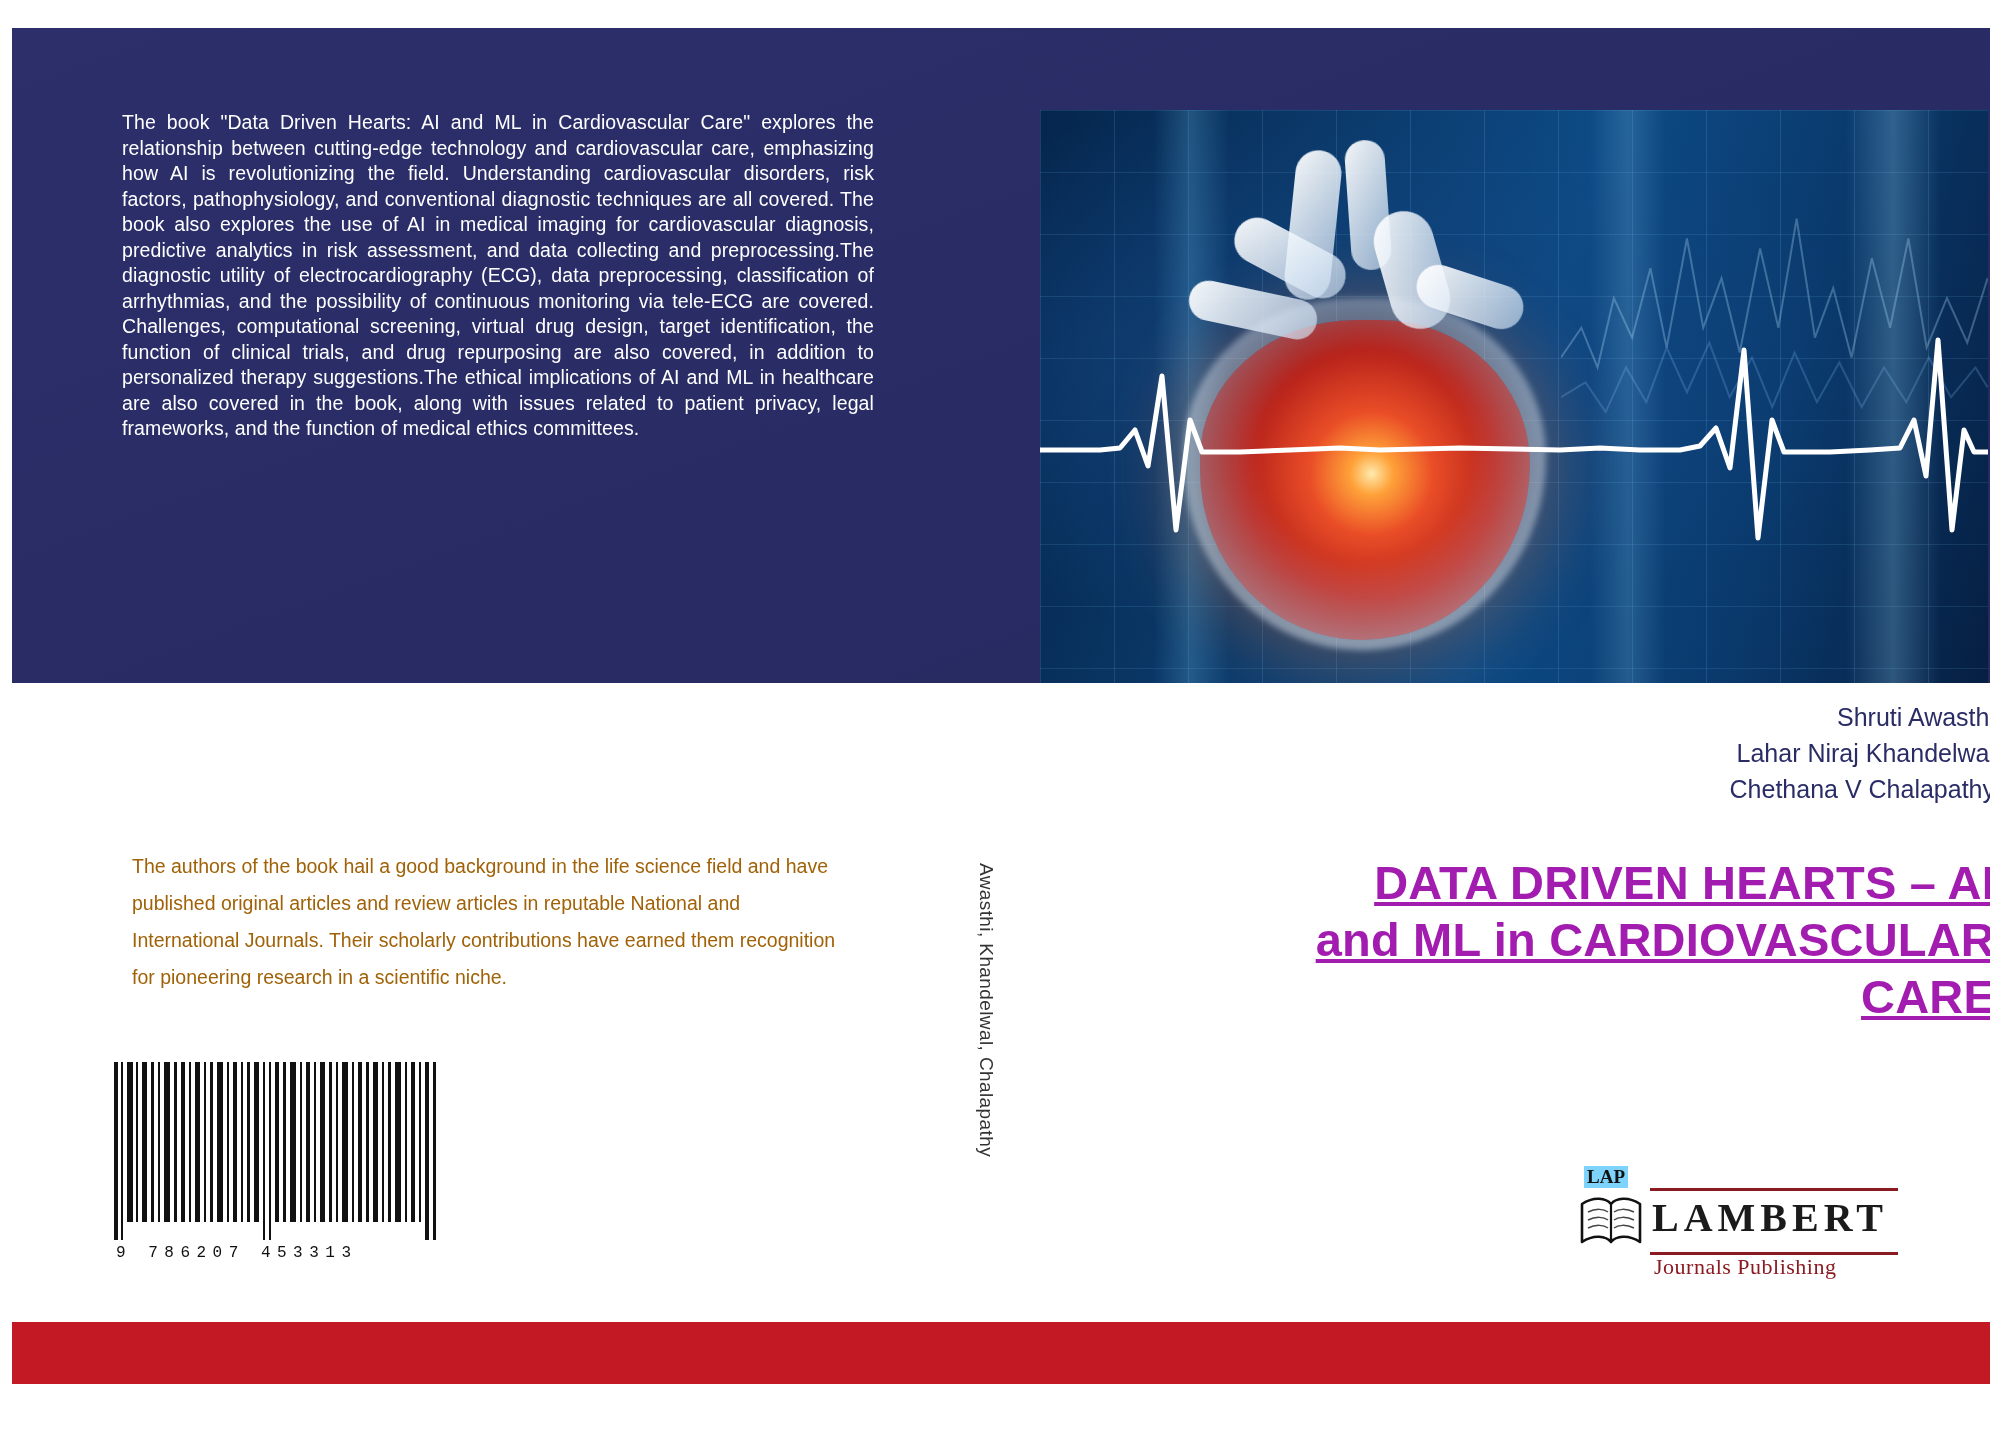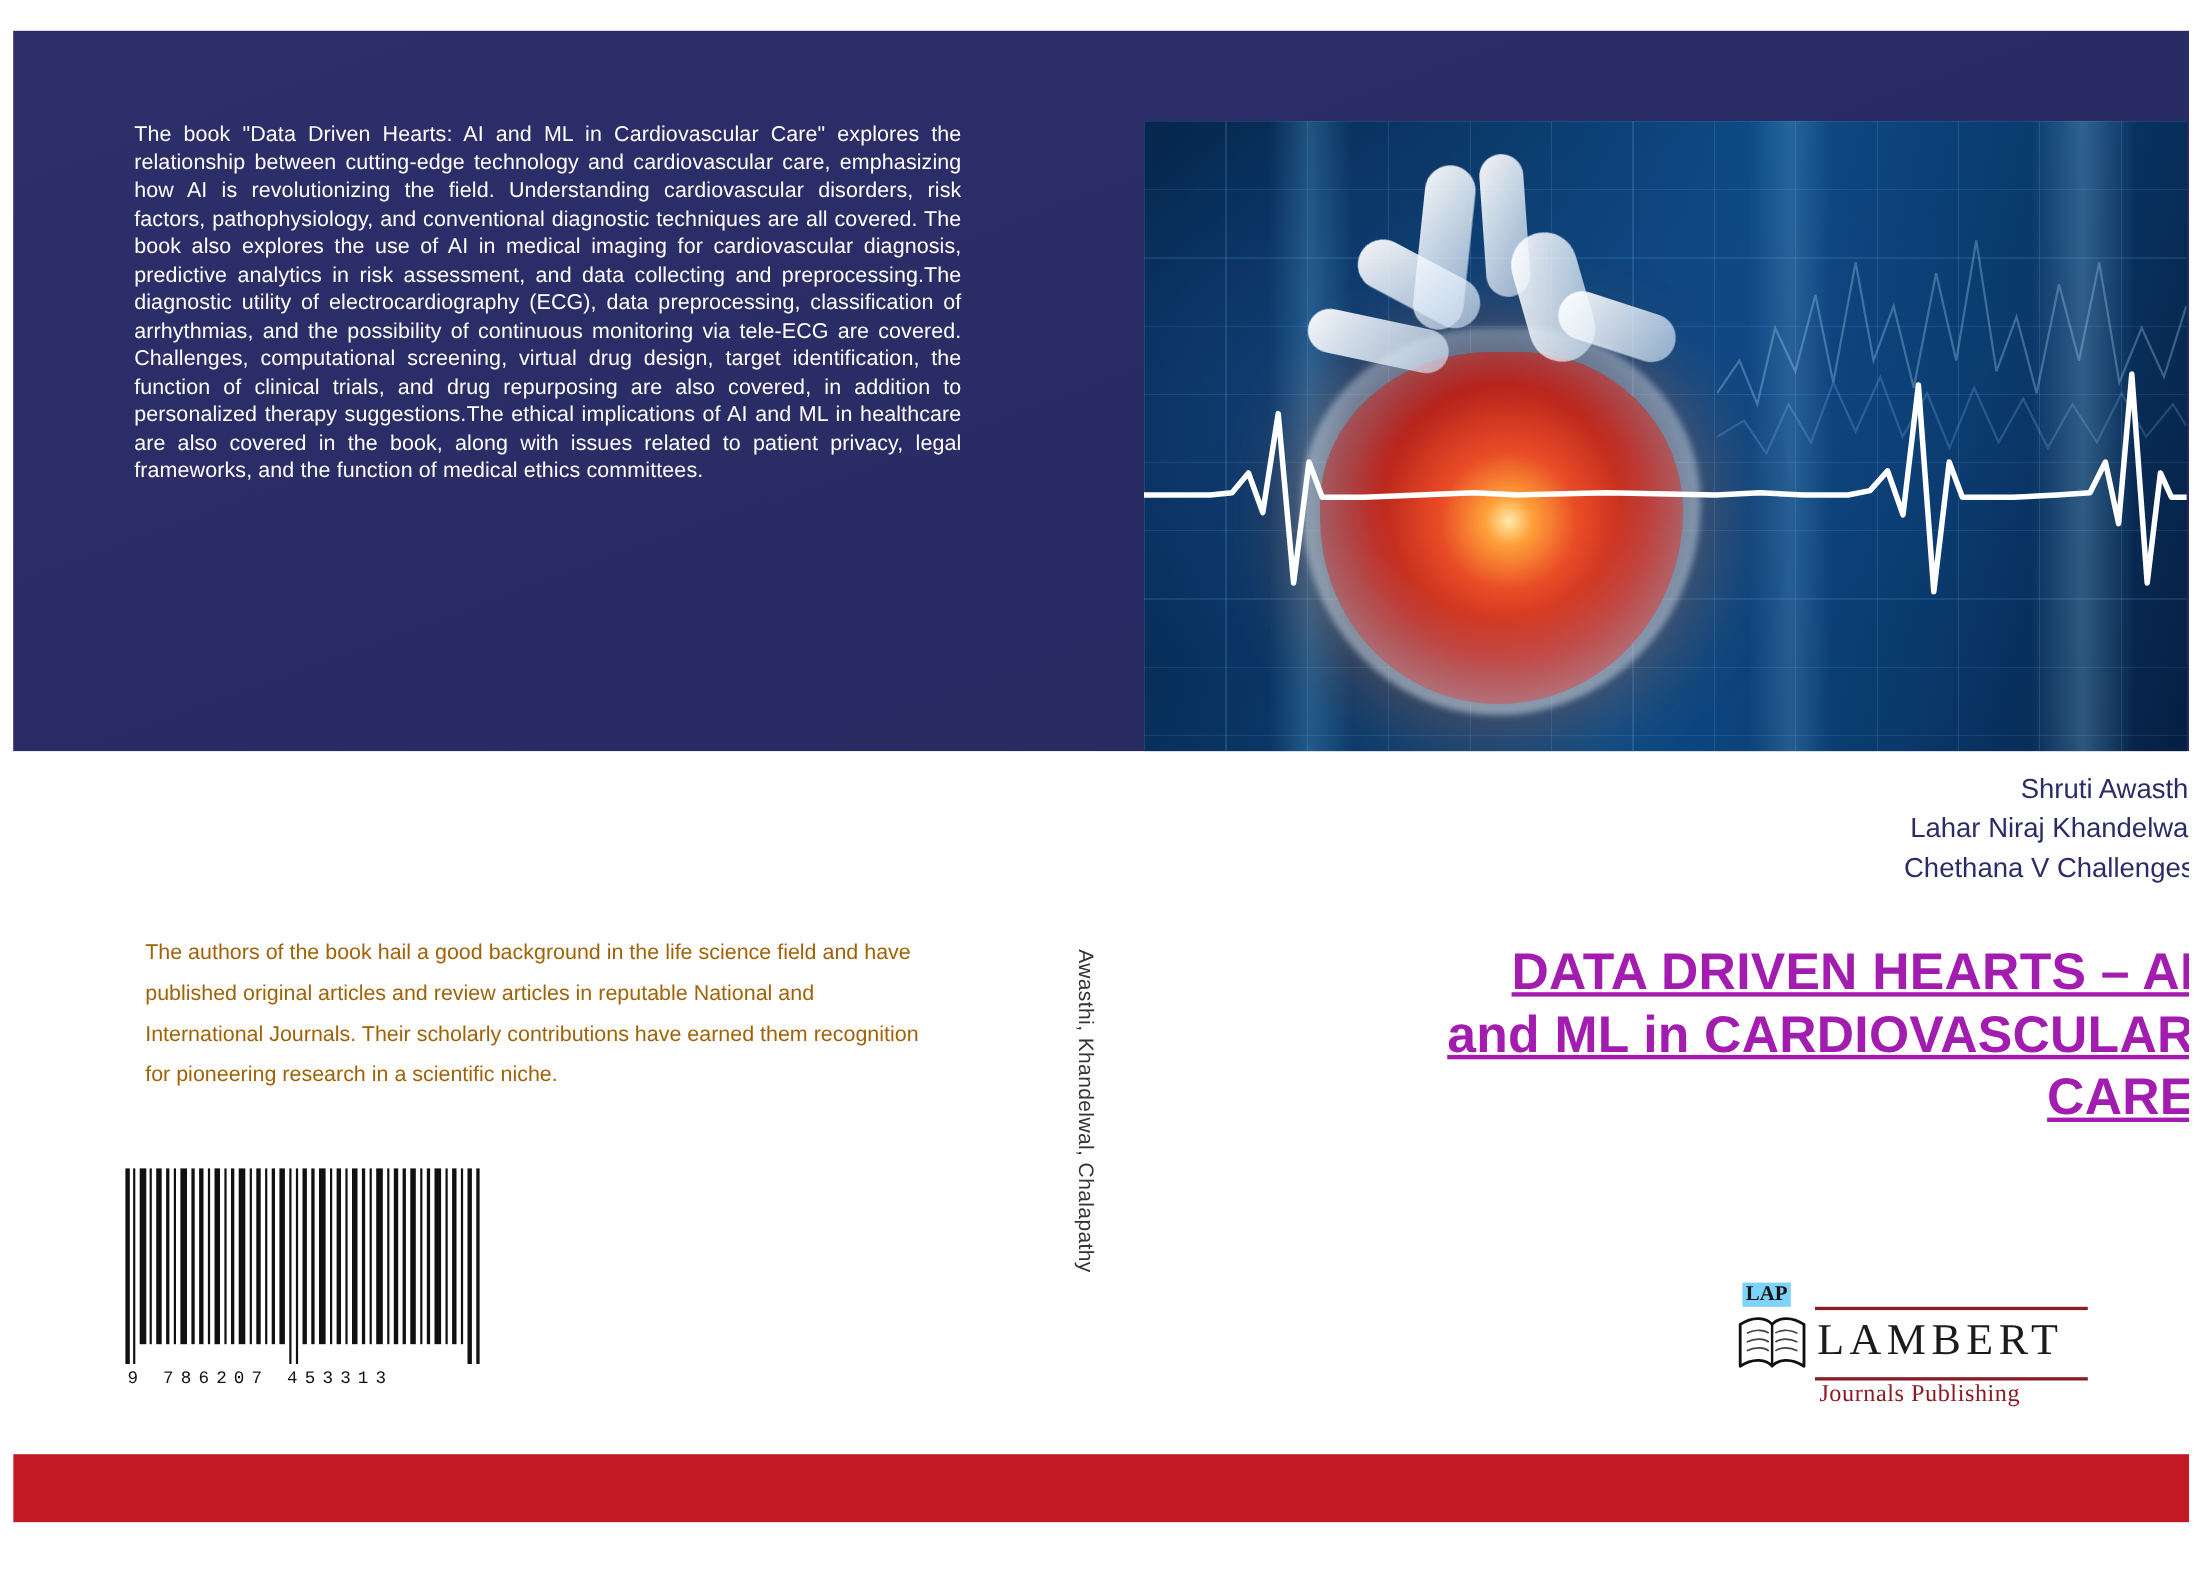--- a/index.html
+++ b/index.html
@@ -275,21 +275,21 @@
     height: 3px;
     background: #8b1b22;
   }
   .pub-rule.top { top: 6px; }
   .pub-rule.bottom { top: 70px; }
   .pub-lambert {
     position: absolute;
     left: 74px;
     top: 12px;
     font-size: 40px;
-    font-weight: normal;
+    font-weight: bold;
     letter-spacing: 5px;
     color: #1b1b1b;
     font-family: "Liberation Serif", serif;
     text-align: right;
   }
   .pub-academic {
     position: absolute;
     left: 76px;
     top: 72px;
     font-size: 22px;
@@ -426,21 +426,21 @@
       <div class="barcode-num">9 786207 453313</div>
     </div>
 
     <div class="spine">
       <div class="spine-text">Awasthi, Khandelwal, Chalapathy</div>
     </div>
 
     <div class="front-lower">
       <div class="author-line">Shruti Awasthi</div>
       <div class="author-line">Lahar Niraj Khandelwal</div>
-      <div class="author-line">Chethana V Challenges</div>
+      <div class="author-line">Chethana V Chalapathy</div>
 
       <div class="front-title">DATA DRIVEN HEARTS – AI and ML in CARDIOVASCULAR CARE</div>
     </div>
 
     <div class="publisher">
       <div class="pub-rule top"></div>
       <div class="pub-rule bottom"></div>
       <svg class="pub-book" viewBox="0 0 66 62">
         <path d="M4,14 C16,6 28,8 33,14 C38,8 50,6 62,14 L62,52 C50,44 38,46 33,52 C28,46 16,44 4,52 Z" fill="#ffffff" stroke="#111111" stroke-width="2.6" stroke-linejoin="round"></path>
         <path d="M33,14 L33,52" stroke="#111111" stroke-width="2.2"></path>

